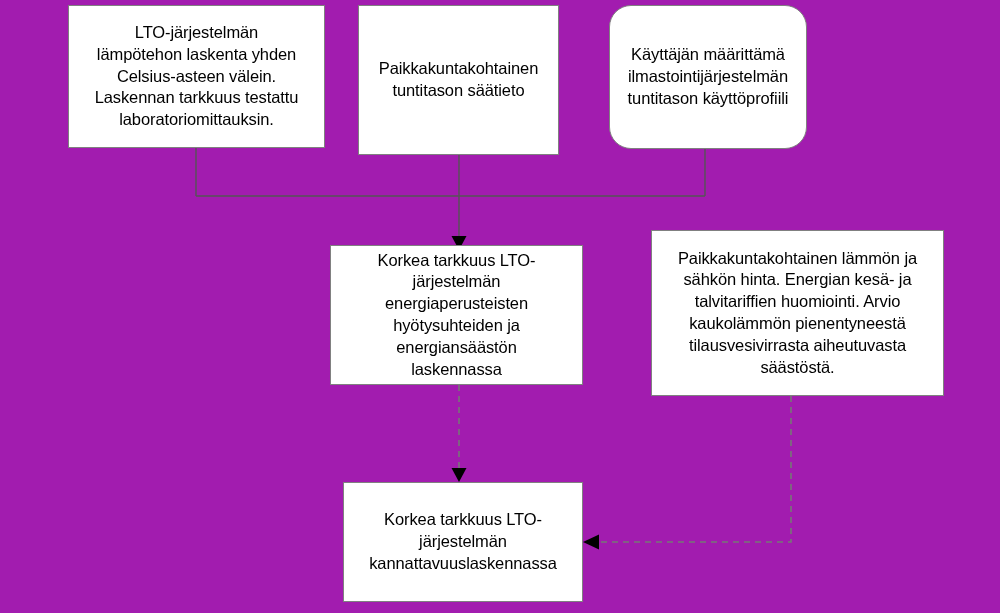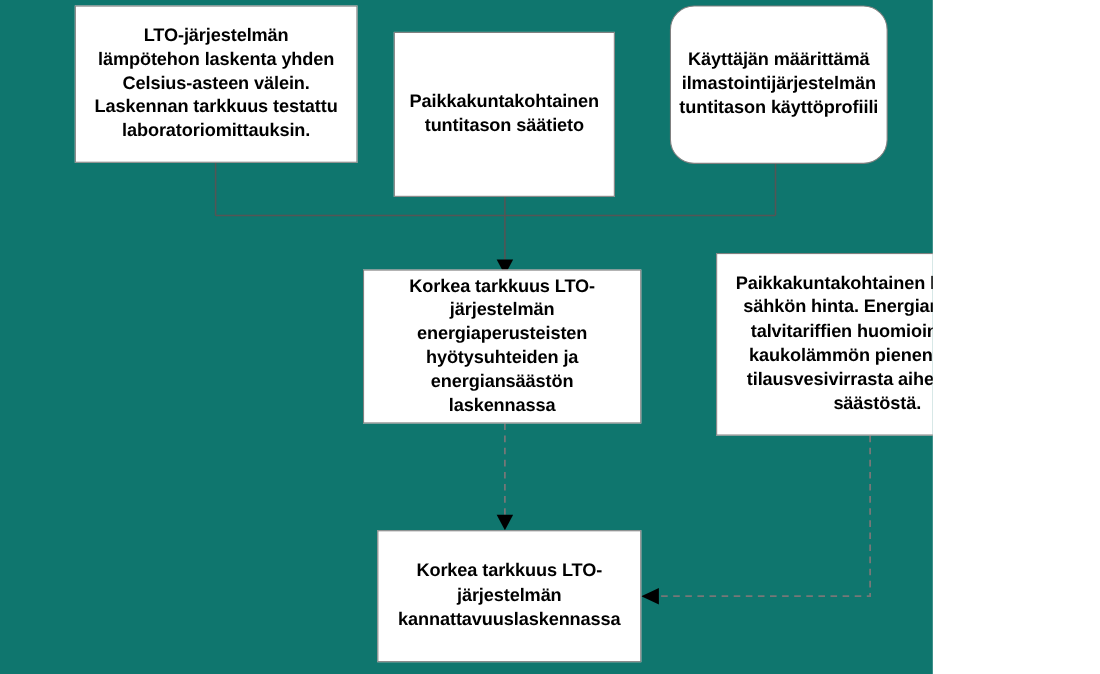--- a/index.html
+++ b/index.html
@@ -3,26 +3,25 @@
 <meta charset="utf-8">
 <title>LTO-diagram</title>
 <style>
   html, body {
     margin: 0;
     padding: 0;
     background: #ffffff;
   }
   #canvas {
     position: relative;
-    width: 848px;
+    width: 1000px;
     height: 613px;
-    background: #0f766e;
+    background: #a21caf;
     overflow: hidden;
     font-family: "Liberation Sans", sans-serif;
-    font-weight: bold;
   }
   #edges {
     position: absolute;
     left: 0;
     top: 0;
     width: 1000px;
     height: 613px;
     pointer-events: none;
   }
   .node {
@@ -40,21 +39,21 @@
     letter-spacing: -0.1px;
     z-index: 2;
   }
   .node-text {
     display: block;
     padding: 0 6px;
     white-space: pre-line;
   }
   
   #node-temp-calc   { left: 68px;  top: 5px;   width: 257px; height: 143px; }
-  #node-local-hour  { left: 358px; top: 5px;   width: 201px; height: 150px; margin-top: 24px; }
+  #node-local-hour  { left: 358px; top: 5px;   width: 201px; height: 150px; }
   #node-user-prof   { left: 609px; top: 5px;   width: 198px; height: 144px; border-radius: 22px; }
   
   #node-energy-calc { left: 330px; top: 245px; width: 253px; height: 140px; }
   #node-price-info  { left: 651px; top: 230px; width: 293px; height: 166px; }
   
   #node-profit-calc { left: 343px; top: 482px; width: 240px; height: 120px; }
 </style>
 </head>
 <body>
 

